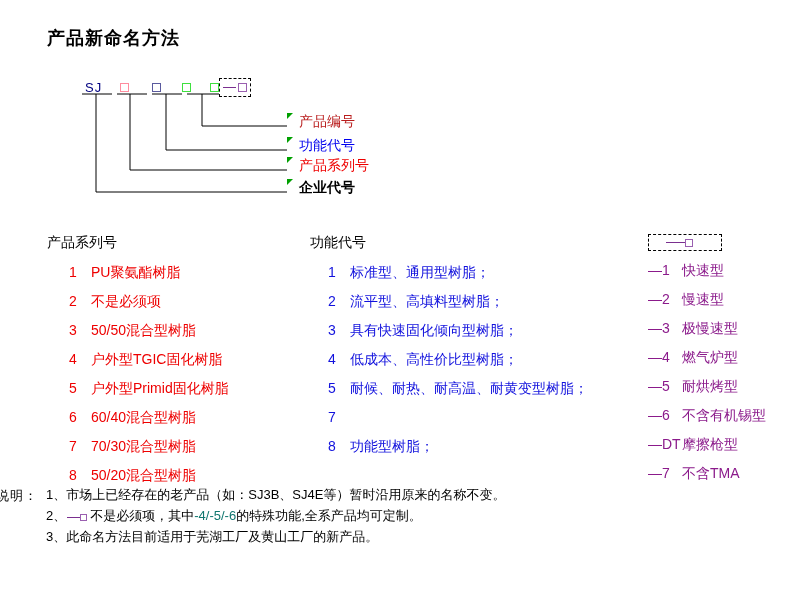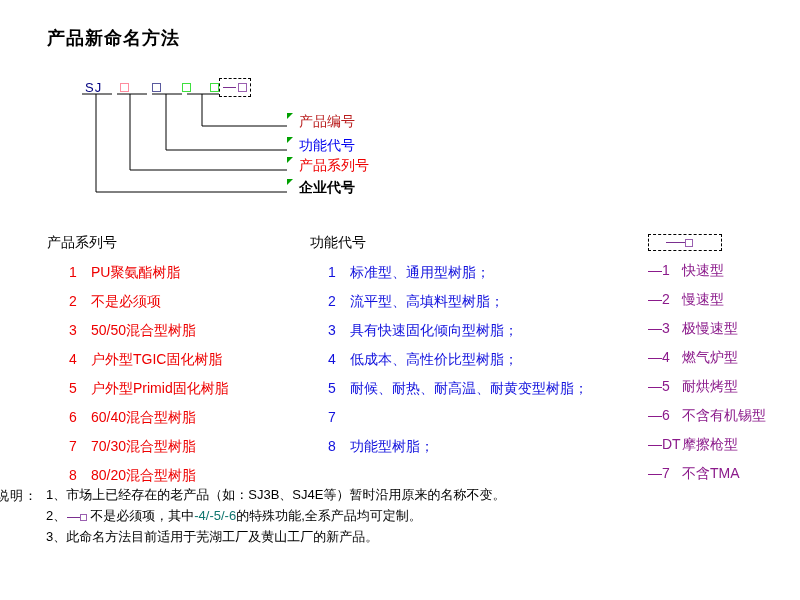--- a/index.html
+++ b/index.html
@@ -263,21 +263,21 @@
     <div class="entry">
       <span class="num">6</span>
       <span class="txt">60/40混合型树脂</span>
     </div>
     <div class="entry">
       <span class="num">7</span>
       <span class="txt">70/30混合型树脂</span>
     </div>
     <div class="entry">
       <span class="num">8</span>
-      <span class="txt">80/20混合型树脂</span>
+      <span class="txt">50/20混合型树脂</span>
     </div>
   </div>
 </div>
 
 <div class="col col-func">
   <div class="col-head">功能代号</div>
   <div style="height:12px"></div>
   <div>
     <div class="entry">
       <span class="num">1</span>

